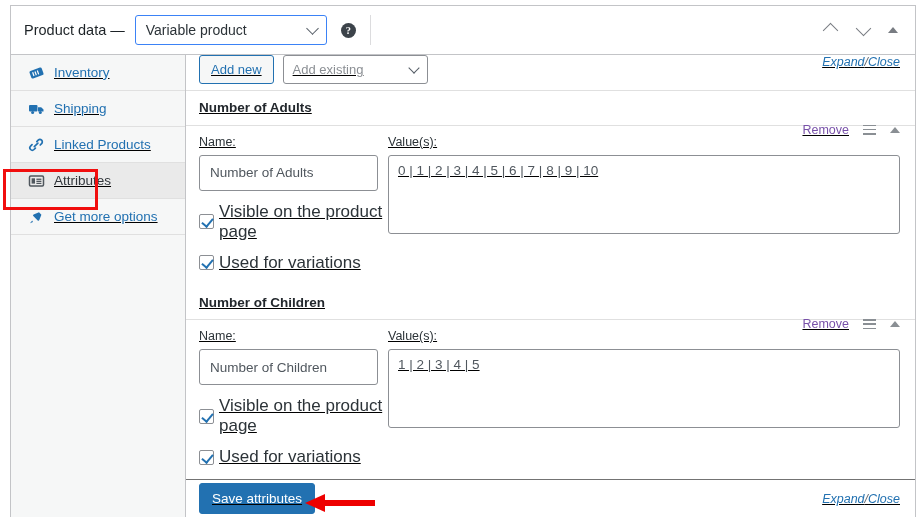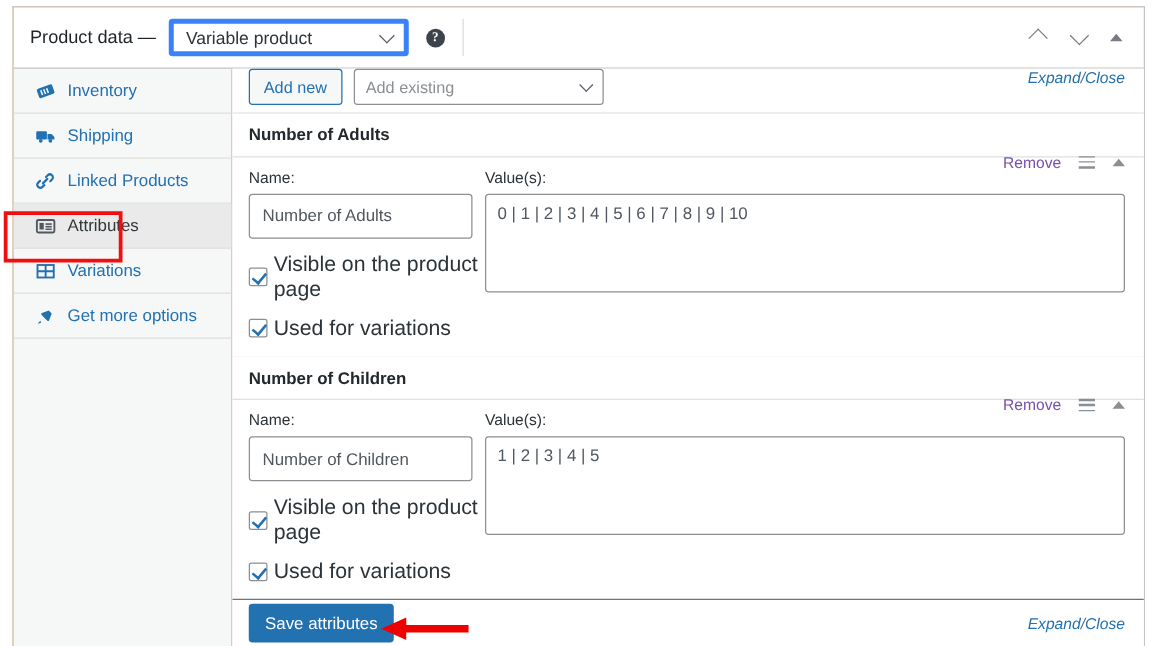--- a/index.html
+++ b/index.html
@@ -38,21 +38,21 @@
   }
   .header-label {
     font-size: 14.5px;
     color: #1d2327;
     white-space: nowrap;
     margin-right: 10px;
   }
   .type-select {
     position: relative;
     width: 192px; height: 30px;
-    border: 4px solid #3b82f6;
+    border: 1px solid #3b82f6;
     border-radius: 3px;
     background: #fff;
     display: flex;
     align-items: center;
     padding: 0 26px 0 10px;
     font-size: 14px;
     color: #2c3338;
   }
   .type-select .chev {
     position: absolute;
@@ -106,20 +106,21 @@
     border-left: 5px solid transparent;
     border-right: 5px solid transparent;
     border-bottom: 6px solid #787c82;
     cursor: pointer;
   }
 
   
   .panel-body {
     display: flex;
     height: 462px;
+    text-decoration: underline;
   }
   .tabs {
     width: 175px;
     background: #f6f7f7;
     border-right: 1px solid #c3c4c7;
     padding-top: 0;
     flex: 0 0 175px;
   }
   .tab {
     position: relative;
@@ -181,21 +182,21 @@
     border-radius: 3px;
     color: #2271b1;
     font-size: 13px;
     font-family: "Liberation Sans", sans-serif;
     cursor: pointer;
     line-height: 27px;
   }
   .add-existing {
     position: relative;
     margin-left: 9px;
-    width: 200px; height: 29px;
+    width: 145px; height: 29px;
     border: 1px solid #8c8f94;
     border-radius: 3px;
     background: #fff;
     display: flex;
     align-items: center;
     padding: 0 8px 0 9px;
     font-size: 13px;
     color: #8b8f94;
   }
   .add-existing .chev {
@@ -443,30 +444,20 @@
               <rect x="1.5" y="3" width="14" height="10" rx="1.2" fill="none" stroke="#50575e" stroke-width="1.5"></rect>
               <rect x="3.6" y="5.3" width="3.4" height="5.3" fill="#50575e"></rect>
               <rect x="8.4" y="5.6" width="5" height="1.3" fill="#50575e"></rect>
               <rect x="8.4" y="7.7" width="5" height="1.3" fill="#50575e"></rect>
               <rect x="8.4" y="9.8" width="5" height="1.2" fill="#50575e"></rect>
             </svg>
           </span>
           <span class="tlabel">Attributes</span>
         </div>
 
-        <div class="tab">
-          <span class="ticon">
-            <svg width="17" height="16" viewBox="0 0 17 16">
-              <rect x="2" y="3" width="13" height="10" fill="none" stroke="#2271b1" stroke-width="1.5"></rect>
-              <line x1="8.5" y1="3" x2="8.5" y2="13" stroke="#2271b1" stroke-width="1.5"></line>
-              <line x1="2" y1="8" x2="15" y2="8" stroke="#2271b1" stroke-width="1.5"></line>
-            </svg>
-          </span>
-          <span class="tlabel">Variations</span>
-        </div>
 
 
         <div class="tab">
           <span class="ticon">
             <svg width="17" height="16" viewBox="0 0 17 16">
               <g fill="#2271b1">
                 <path d="M4.2 11.6 2 14.2l3-1.3z"></path>
                 <path d="M5.6 5.4 11 3.3l2.4 2.4-2.1 5.4a1 1 0 0 1-1.6.3L5.3 7a1 1 0 0 1 .3-1.6z"></path>
               </g>
             </svg>

